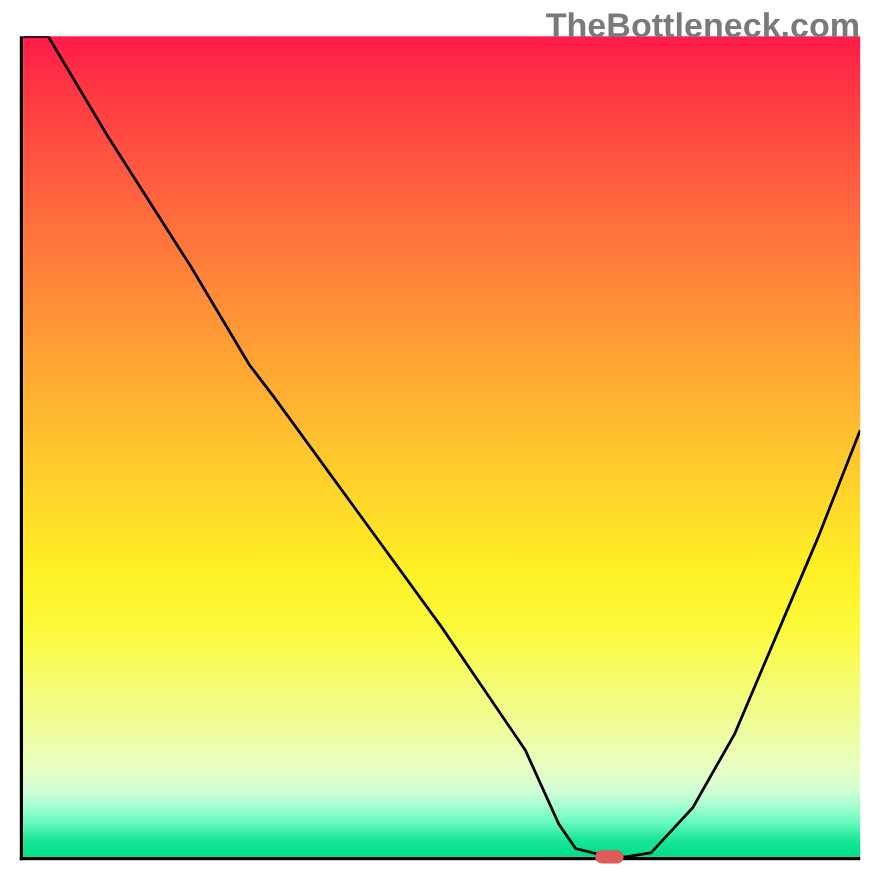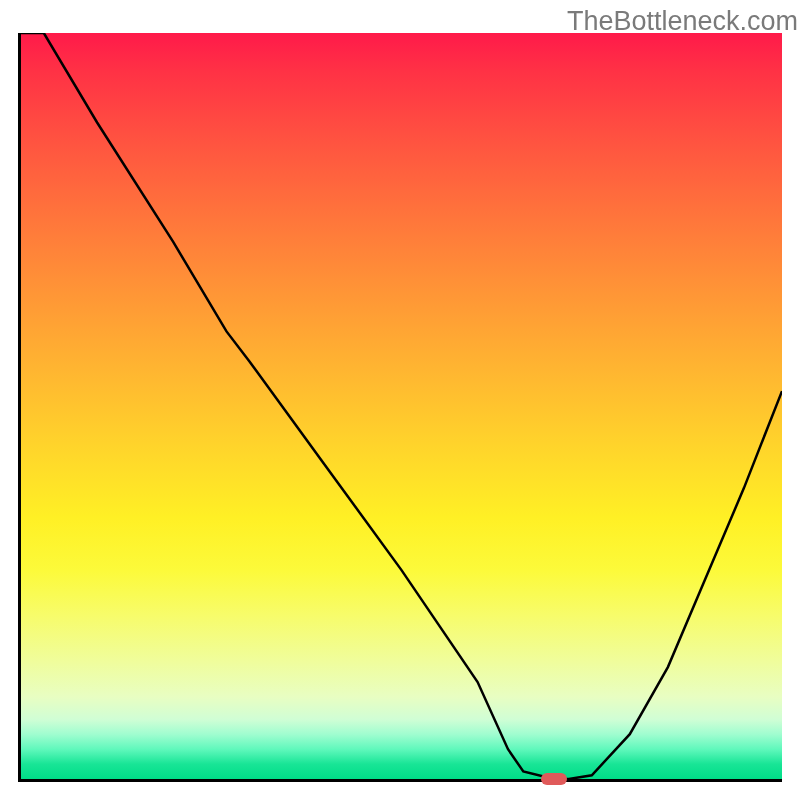--- a/index.html
+++ b/index.html
@@ -10,23 +10,23 @@
   }
   .container {
     width: 800px;
     height: 800px;
     position: relative;
     background: #ffffff;
   }
   .watermark {
     position: absolute;
     top: 6px;
-    right: 2px;
-    font-size: 27px;
-    font-weight: normal;
+    right: 18px;
+    font-size: 31px;
+    font-weight: bold;
     color: #7a7a7a;
     z-index: 10;
   }
   .plot-area {
     position: absolute;
     top: 33px;
     left: 18px;
     width: 764px;
     height: 749px;
     border-left: 3px solid #000;

